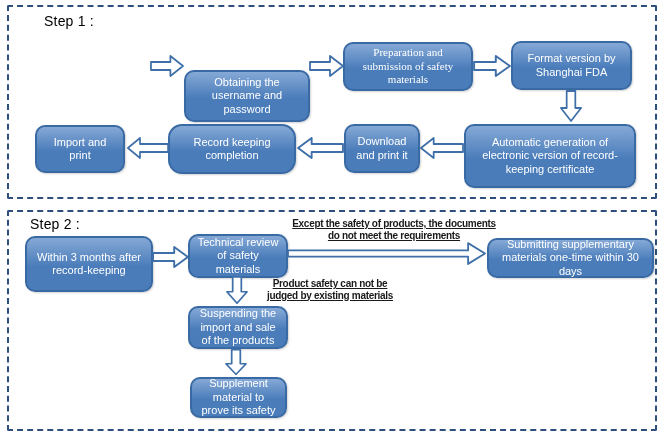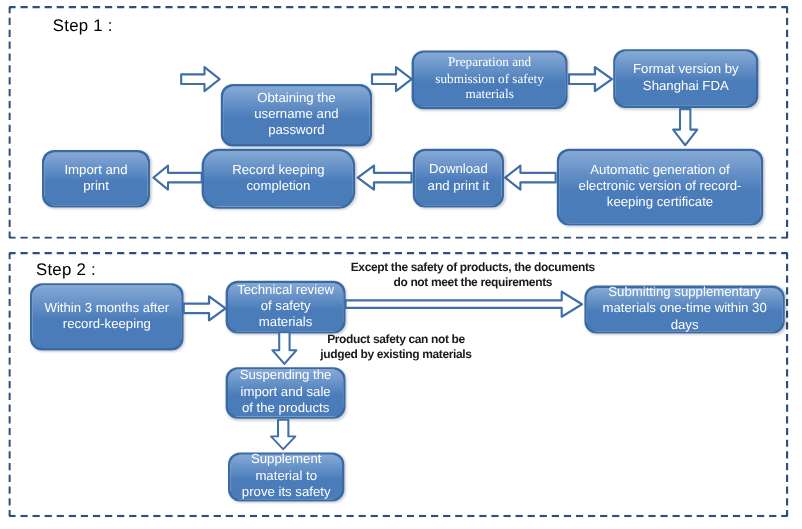--- a/index.html
+++ b/index.html
@@ -43,21 +43,21 @@
   .box.narrow-pad{padding:2px 10px;}
   .annotation{
     position:absolute;
     font-size:10px;
     font-weight:700;
     letter-spacing:-.3px;
     color:var(--annotation-text,#1a1a1a);
     text-align:center;
     line-height:11.5px;
   }
-  .annotation div{white-space:nowrap;}
+  .annotation div{white-space:nowrap;text-decoration:underline;}
   svg.arrow{position:absolute;overflow:visible;}
   svg.arrow polygon{
     fill:#fff;
     stroke:var(--arrow-stroke,#3f6fa8);
     stroke-width:1.8;
     stroke-linejoin:round;
   }
 </style>
 </head>
 <body>

